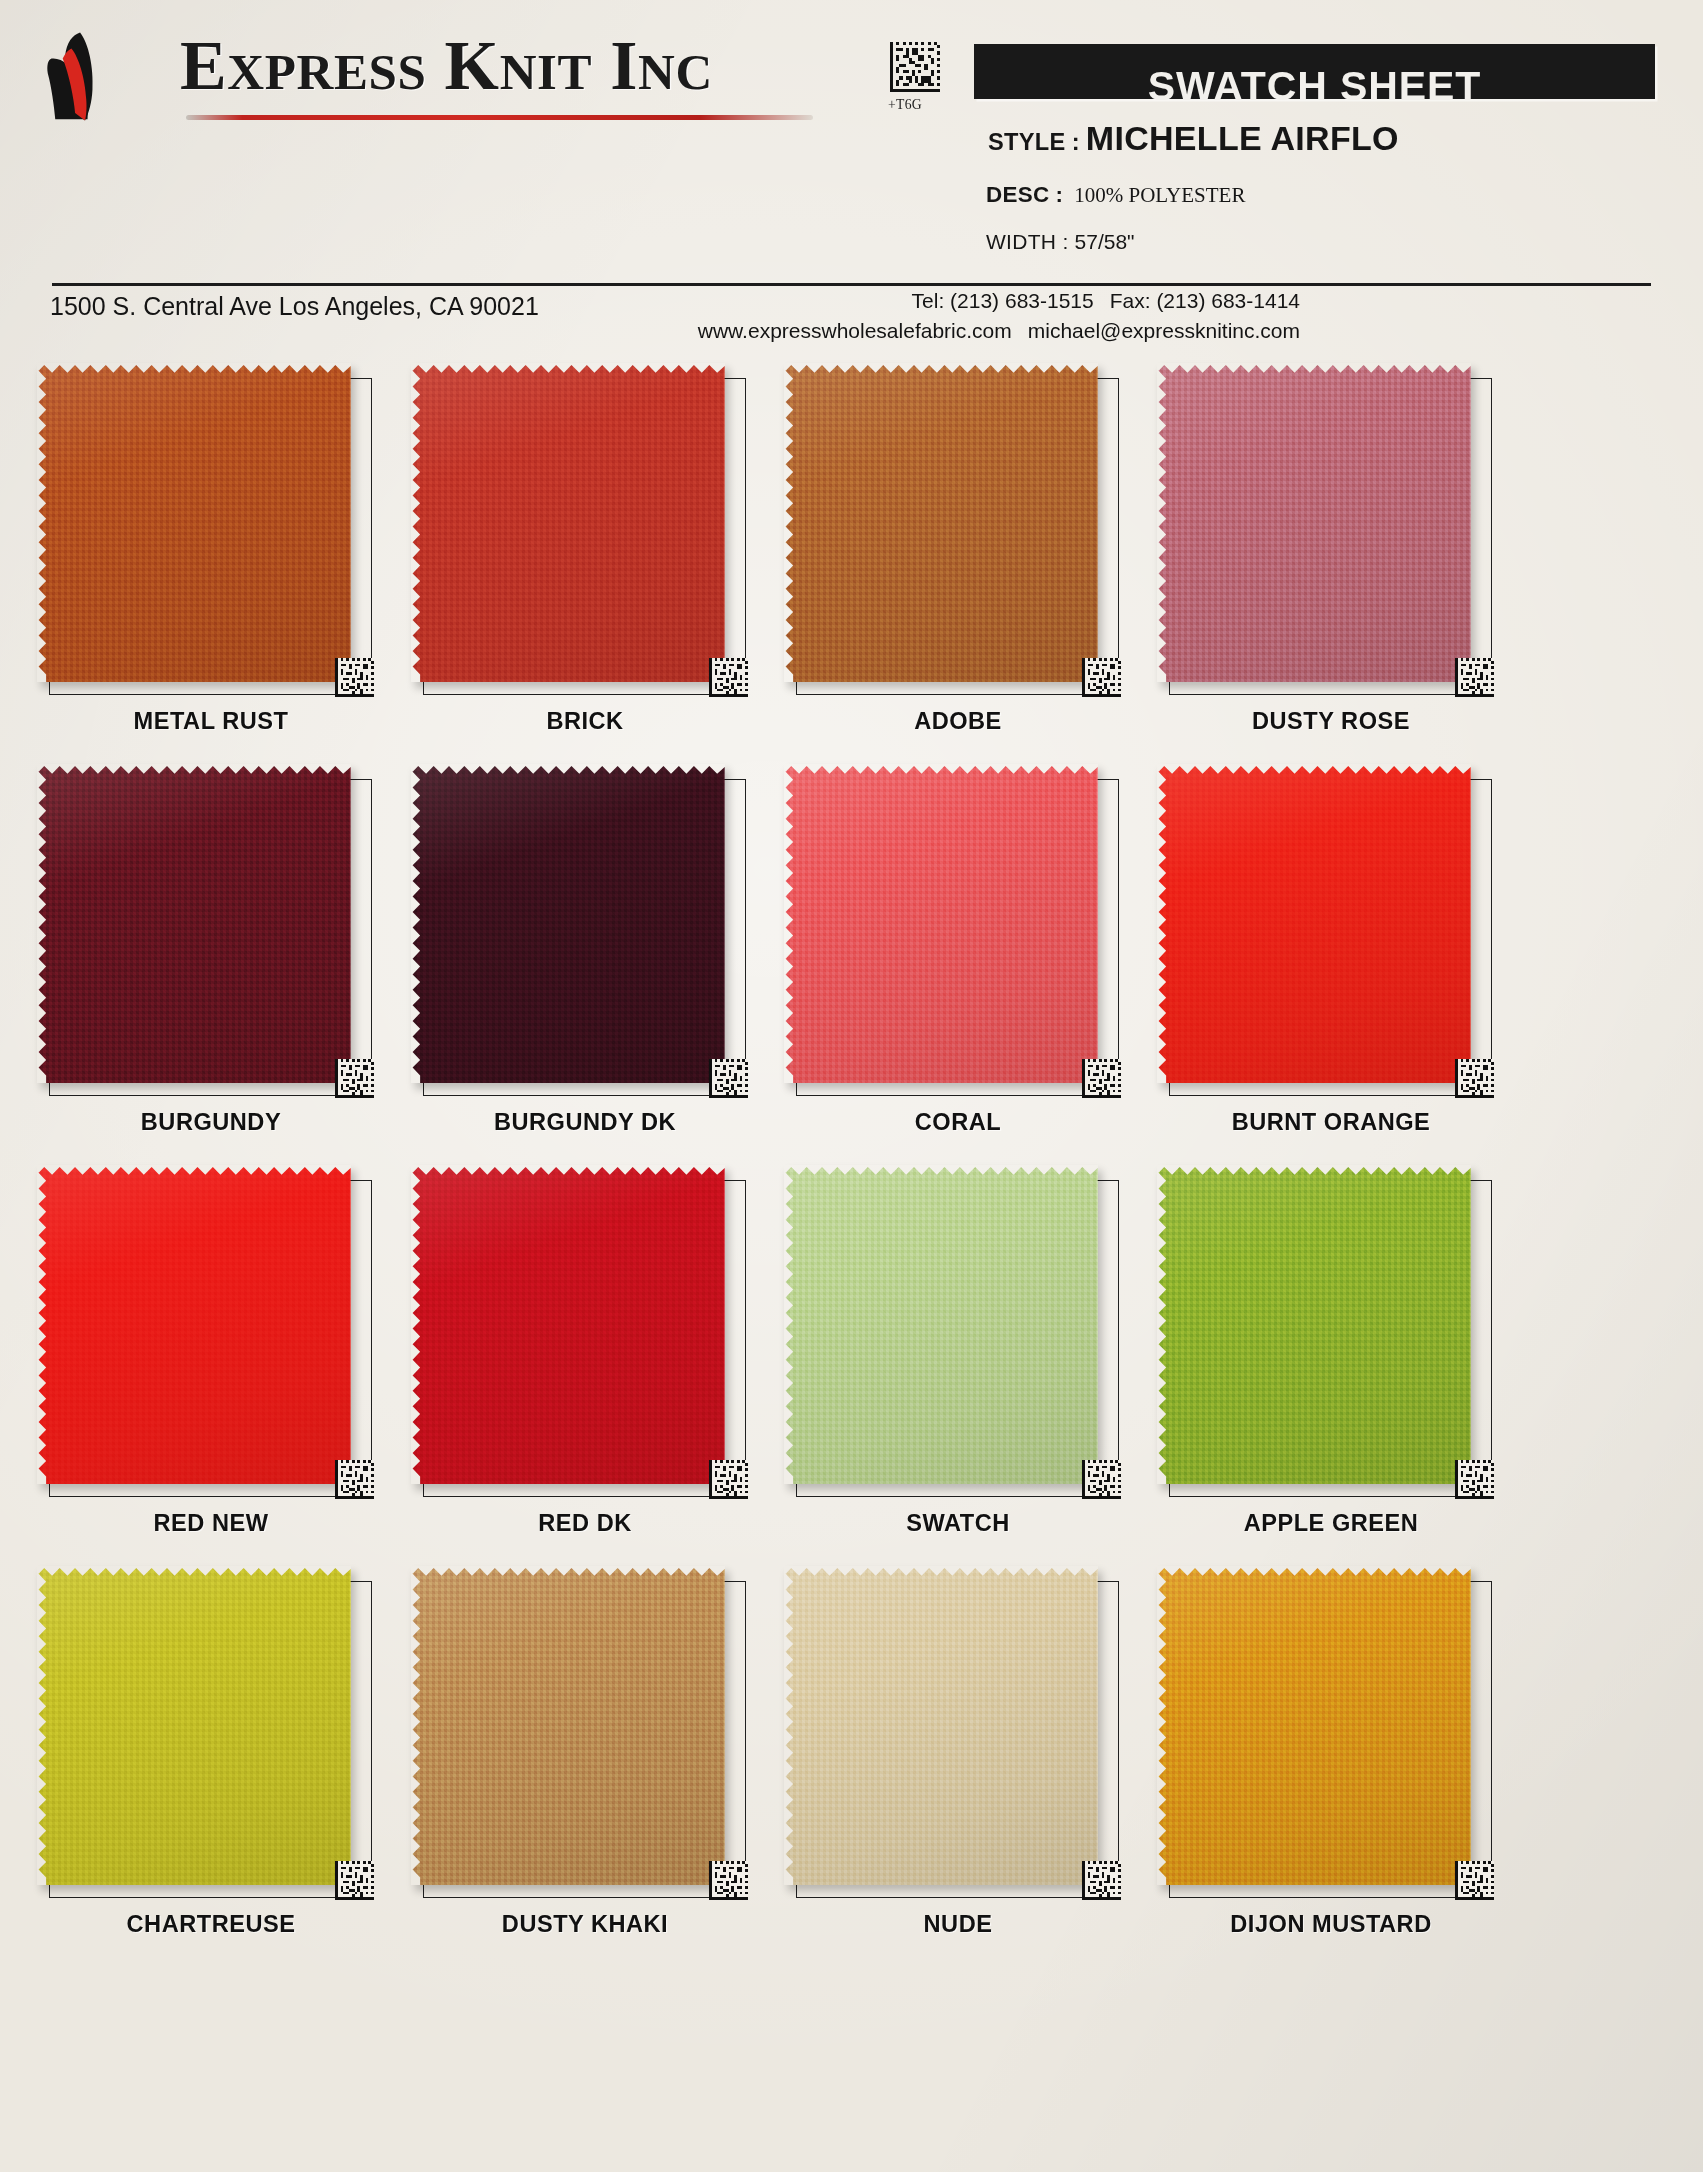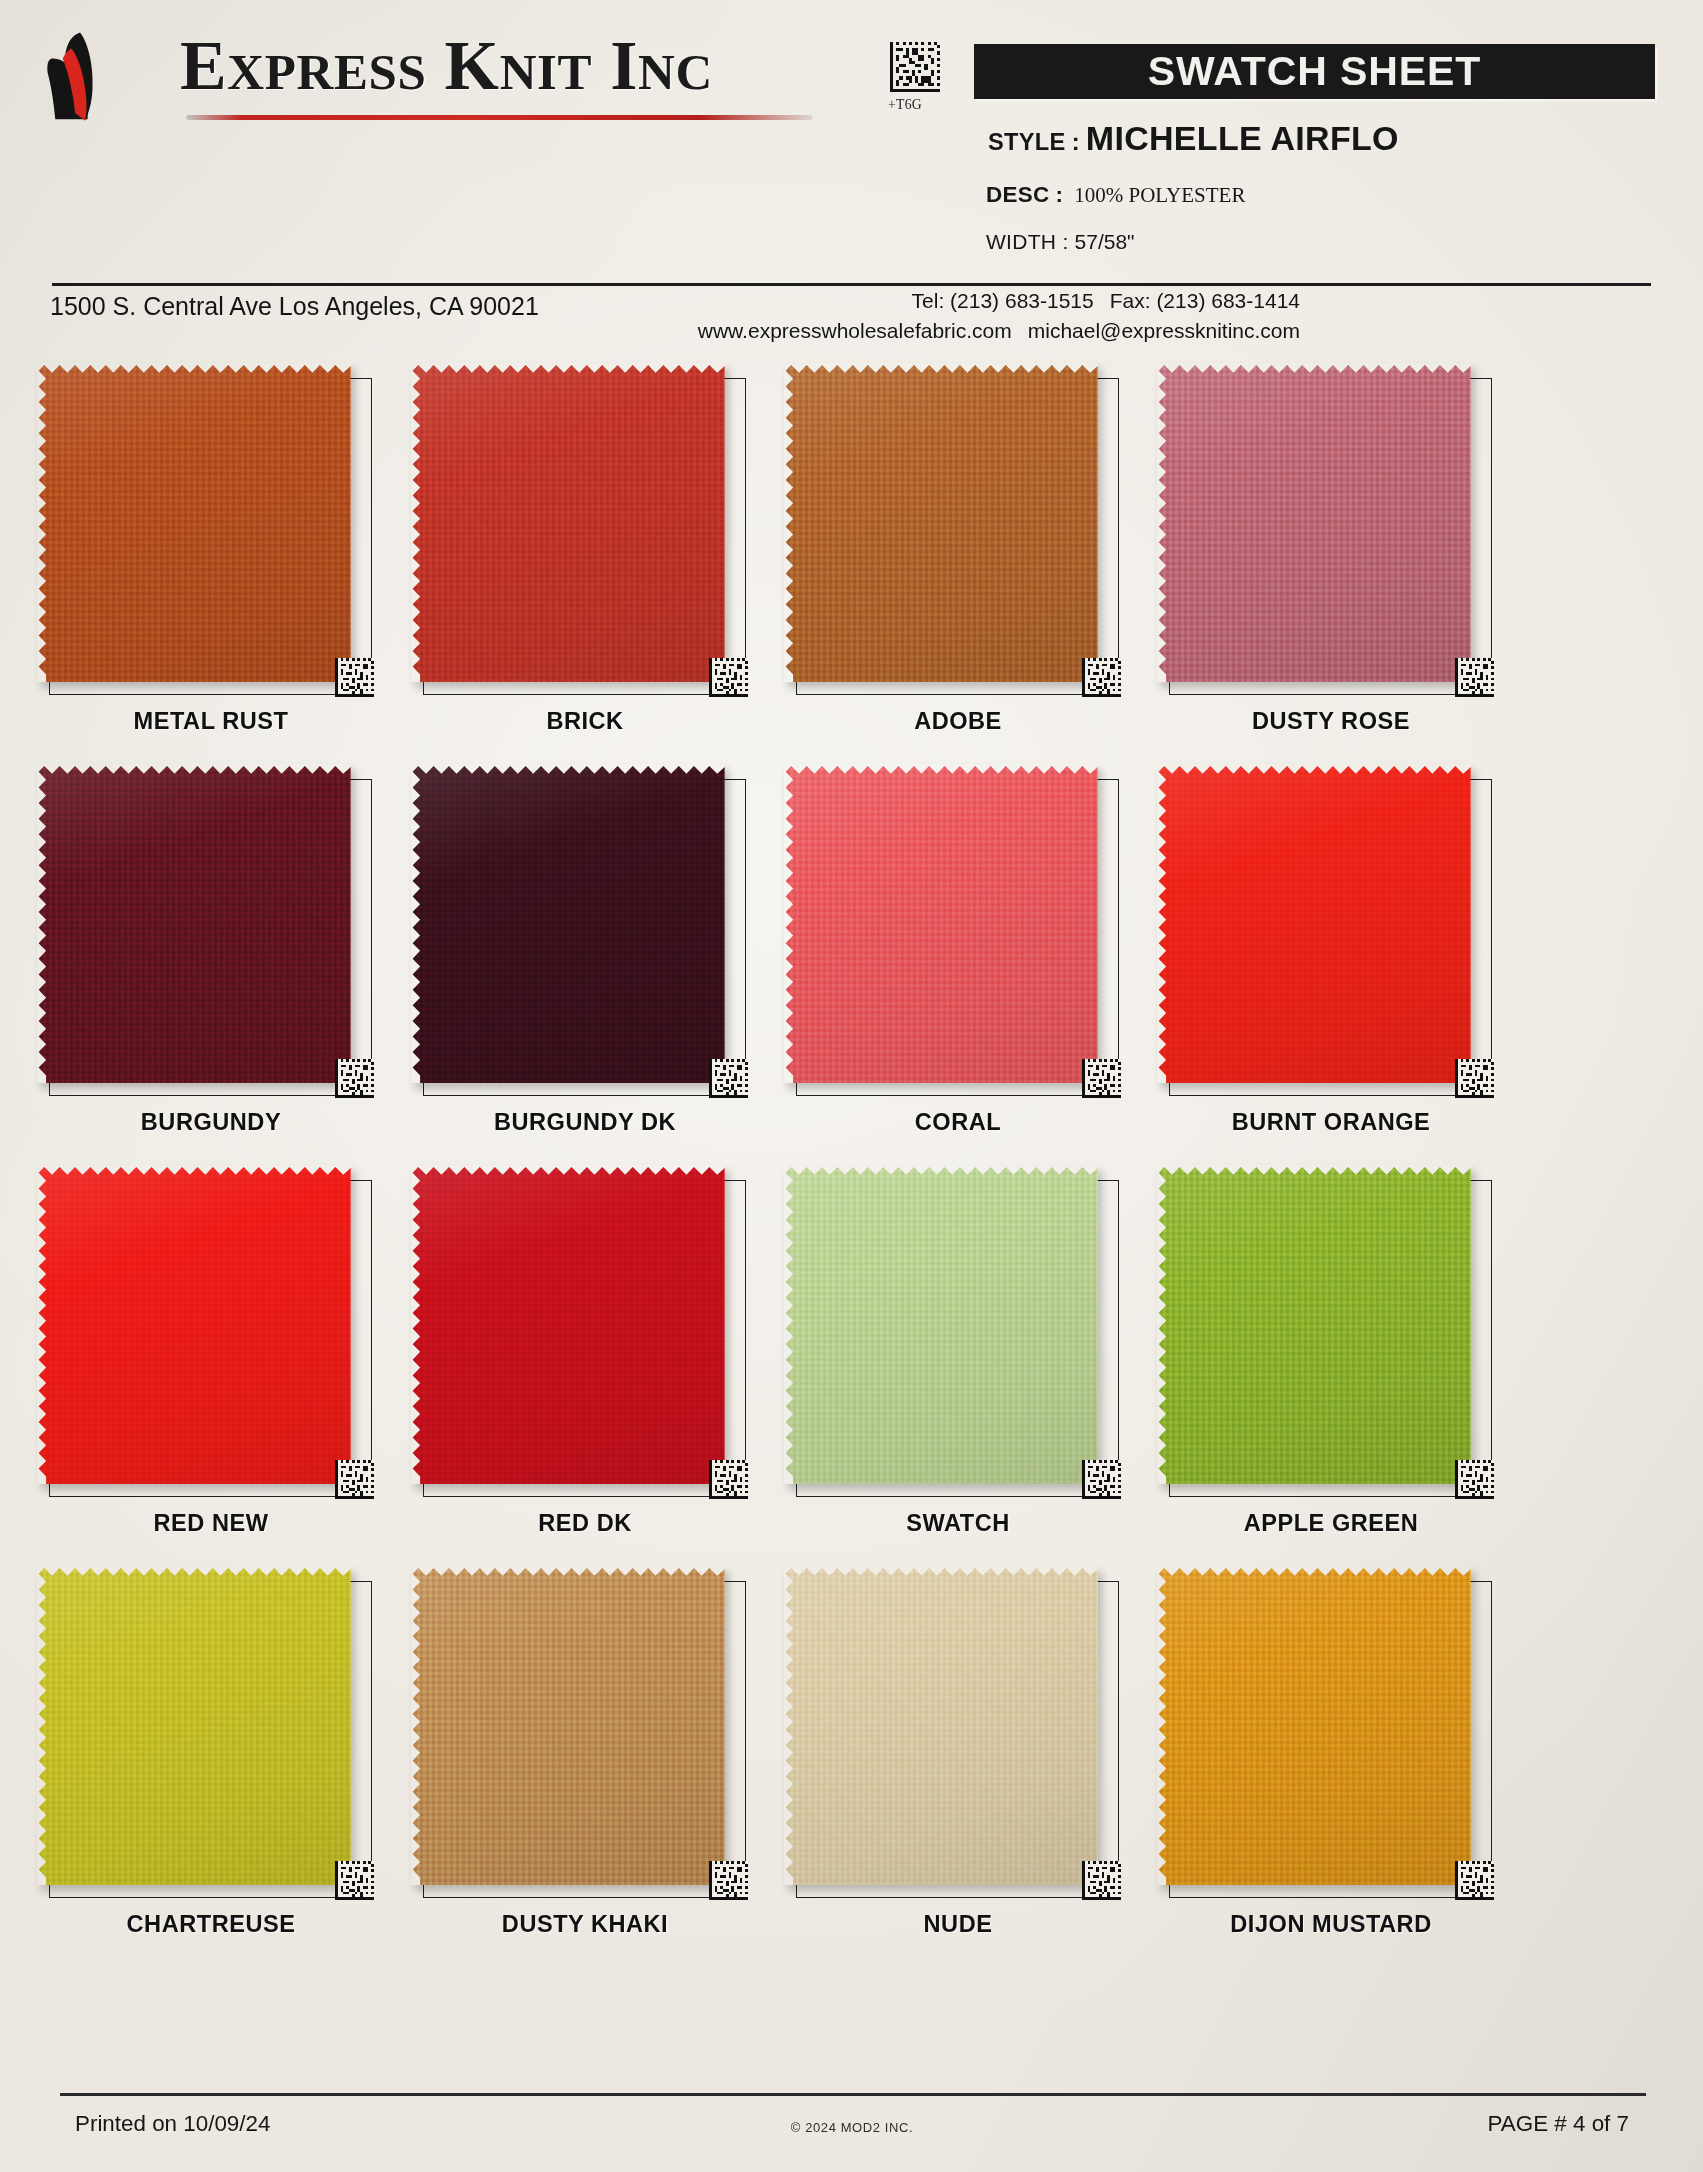--- a/index.html
+++ b/index.html
@@ -96,21 +96,21 @@
     position: absolute;
     left: 974px;
     top: 44px;
     width: 681px;
     height: 55px;
     background: #191919;
     box-shadow: 2.5px 2.5px 0 rgba(255,255,255,0.55);
   }
   .title-bar-text {
     position: absolute;
-    left: 0; top: 0;
+    left: 0; top: 15px;
     width: 100%;
     line-height: 55px;
     text-align: center;
     color: #f2f0ec;
     font-size: 41px;
     font-weight: 700;
     letter-spacing: 0.9px;
   }
 
   
@@ -1293,21 +1293,15 @@
                 <rect x="9" y="11" width="1" height="2"></rect>
                 <rect x="11" y="11" width="1" height="1"></rect>
               </g>
             </svg>
           </div>
           <div class="swatch-label">DIJON MUSTARD</div>
         </div>
       </div>
     </div>
 
-  <div id="footer">
-    <div class="footer-rule"></div>
-    <div class="footer-printed">Printed on 10/09/24</div>
-    <div class="footer-copy">© 2024  MOD2 INC.</div>
-    <div class="footer-page">PAGE # 4 of 7</div>
-  </div>
 
 </div>
 
 
 </body></html>

